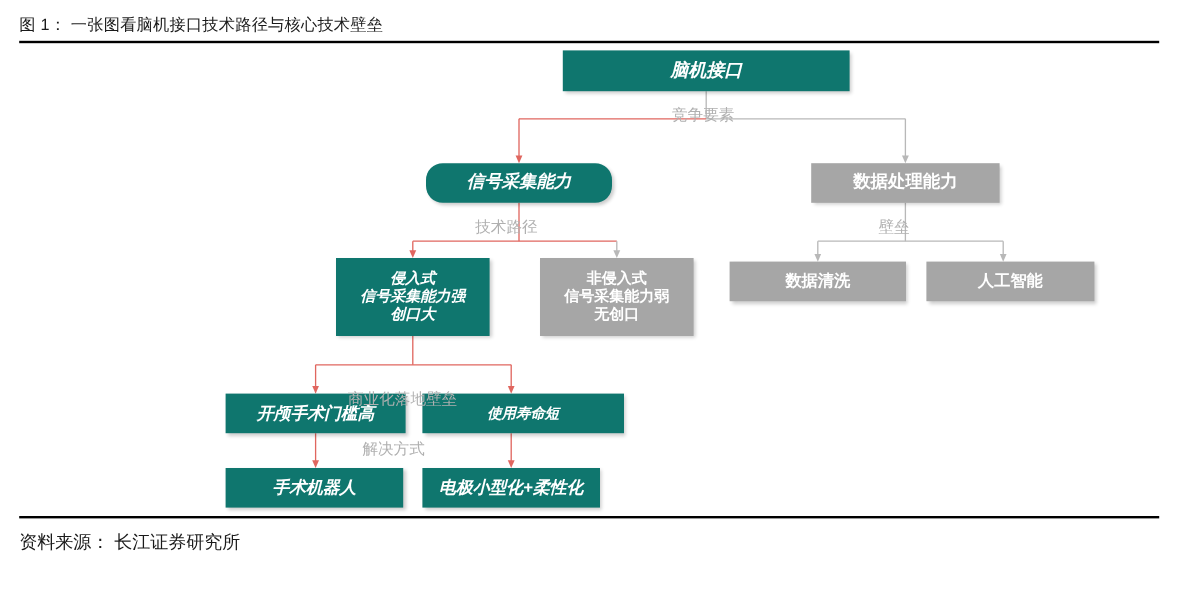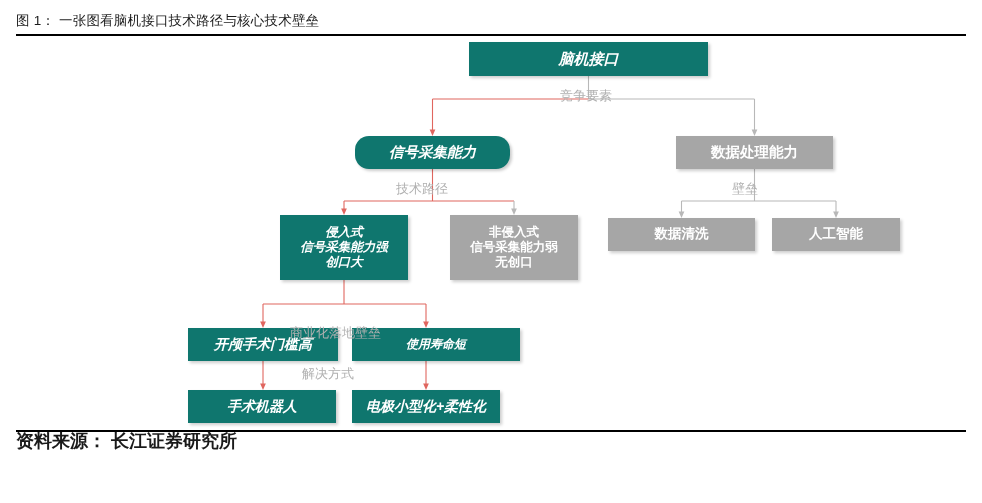--- a/index.html
+++ b/index.html
@@ -42,25 +42,24 @@
     position: absolute;
     left: 16px;
     top: 430px;
     width: 950px;
     height: 2px;
     background: #000000;
   }
   .fig-source {
     position: absolute;
     left: 16px;
-    top: 429px;
-    font-size: 18px;
+    top: 443px;
+    font-size: 15px;
     color: #1a1a1a;
     white-space: nowrap;
-    font-weight: bold;
   }
 
   
   #diagram {
     position: absolute;
     left: 0;
     top: 36px;
     width: 982px;
     height: 394px;
   }
@@ -88,21 +87,21 @@
   }
   .node.red  { background: #0f766e; font-style: italic; }
   .node.gray { background: #a6a6a6; }
 
   .n-root      { left: 469px; top: 6px;   width: 239px; height: 34px;  font-size: 15px; }
   .n-signal    { left: 355px; top: 100px; width: 155px; height: 33px;  font-size: 14.5px; border-radius: 14px; }
   .n-data      { left: 676px; top: 100px; width: 157px; height: 33px;  font-size: 14.5px; }
   .n-invasive  { left: 280px; top: 179px; width: 128px; height: 65px;  font-size: 12.5px; }
   .n-noninv    { left: 450px; top: 179px; width: 128px; height: 65px;  font-size: 12.5px; }
   .n-clean     { left: 608px; top: 182px; width: 147px; height: 33px;  font-size: 13.5px; }
-  .n-ai        { left: 772px; top: 182px; width: 128px; height: 33px;  font-size: 13.5px; text-align: right; }
+  .n-ai        { left: 772px; top: 182px; width: 140px; height: 33px;  font-size: 13.5px; text-align: right; }
   .n-craniot   { left: 188px; top: 292px; width: 150px; height: 33px;  font-size: 14px; }
   .n-lifespan  { left: 352px; top: 292px; width: 168px; height: 33px;  font-size: 12px; }
   .n-robot     { left: 188px; top: 354px; width: 148px; height: 33px;  font-size: 14px; }
   .n-electrode { left: 352px; top: 354px; width: 148px; height: 33px;  font-size: 14px; }
 
   
   .edge-label {
     position: absolute;
     color: #b0b0b0;
     font-size: 13px;

